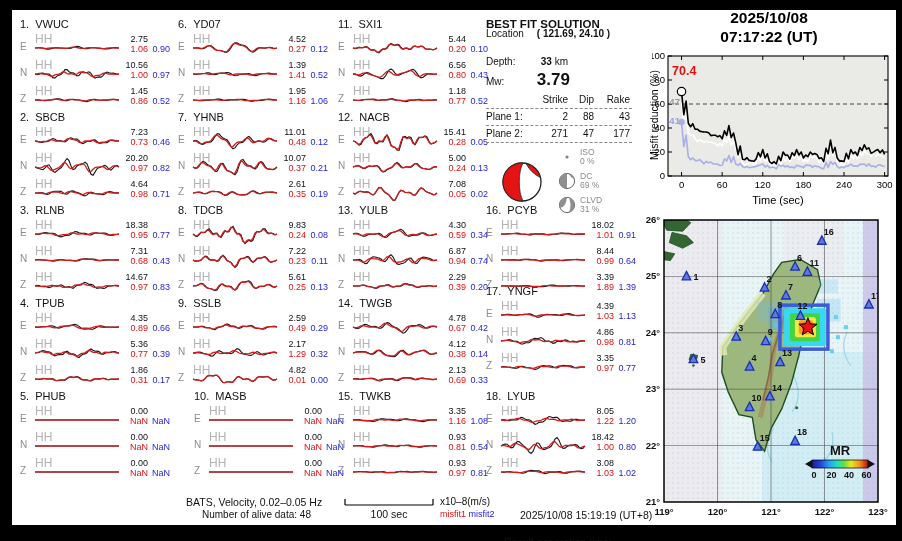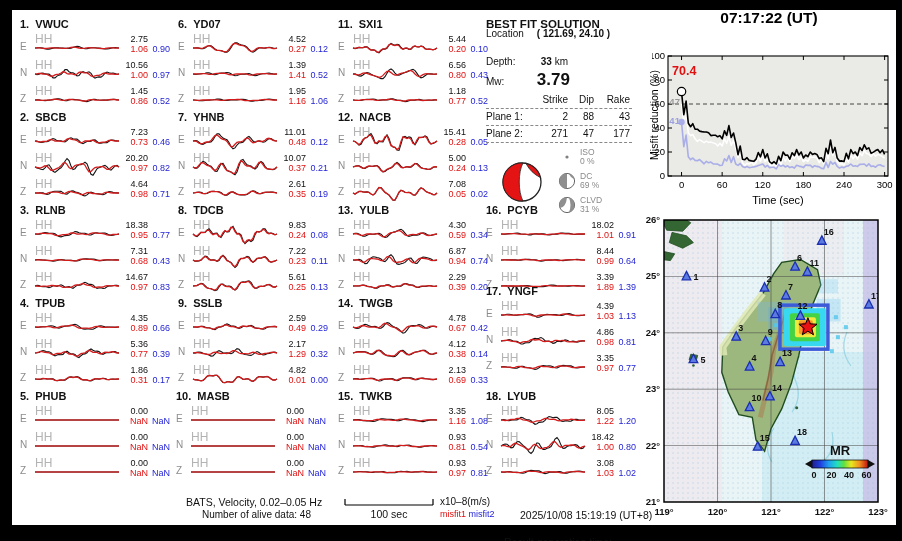--- a/index.html
+++ b/index.html
@@ -1,21 +1,21 @@
 <!DOCTYPE html>
 <html><head>
 <meta charset="utf-8">
 <style>
   html,body{margin:0;padding:0;}
   body{width:902px;height:541px;background:#000;position:relative;
        font-family:"Liberation Sans","DejaVu Sans",sans-serif;overflow:hidden;}
   .panel{position:absolute;left:12px;top:10px;width:884px;height:515px;background:#fff;}
   .abs{position:absolute;}
   .station-block{position:absolute;width:152px;height:92px;}
-  .st-header{font-size:11px;font-weight:bold;color:#111;white-space:nowrap;}
+  .st-header{font-size:11px;font-weight:normal;color:#111;white-space:nowrap;}
   .st-header .st-num{margin-right:6px;}
   .comp-row{position:absolute;left:0;width:152px;height:26px;}
   .comp-label{position:absolute;left:0;top:7px;font-size:10px;color:#8c8c8c;}
   .hh-label{position:absolute;left:15px;top:-2px;font-size:12px;color:#b3b3b3;}
   .trace-svg{position:absolute;left:14px;top:2px;}
   .nums{position:absolute;left:100px;top:0;width:52px;font-size:9px;line-height:10px;}
   .num-amp{color:#111;text-align:right;width:28px;}
   .num-m1{display:inline-block;width:28px;text-align:right;color:#e01010;}
   .num-m2{display:inline-block;width:22px;text-align:right;color:#2424d6;}
   .bf{position:absolute;left:486px;top:18px;width:150px;height:200px;font-size:10px;color:#111;}
@@ -389,21 +389,21 @@
         <svg width="86" height="24" class="trace-svg">
           <polyline points="1,12.0 3,12.8 5,12.9 7,13.2 9,13.8 11,13.4 13,11.6 15,9.4 17,8.4 19,8.6 21,8.9 23,8.4 25,8.3 27,10.1 29,13.2 31,15.5 33,15.7 35,14.8 37,14.7 39,15.3 41,14.9 43,12.7 45,10.2 47,9.5 49,10.9 51,12.3 53,12.2 55,11.7 57,12.2 59,13.7 61,14.3 63,13.0 65,10.8 67,9.6 69,9.8 71,10.1 73,9.8 75,9.5 77,10.3 79,11.8 81,13.0 83,13.0 85,12.0" fill="none" stroke="#141414" stroke-width="1.1"></polyline>
           <polyline points="1,12.0 3,12.8 5,12.9 7,13.3 9,13.8 11,13.4 13,11.6 15,9.4 17,8.4 19,8.6 21,8.9 23,8.4 25,8.3 27,10.1 29,13.2 31,15.5 33,15.7 35,14.8 37,14.7 39,15.3 41,14.8 43,12.6 45,10.1 47,9.6 49,10.9 51,12.3 53,12.2 55,11.7 57,12.2 59,13.7 61,14.3 63,13.0 65,10.7 67,9.6 69,9.8 71,10.1 73,9.8 75,9.5 77,10.3 79,11.9 81,13.0 83,13.0 85,12.0" fill="none" stroke="#d41b1b" stroke-width="1.3"></polyline>
         </svg>
         <div class="nums">
           <div class="num-amp">4.82</div>
           <div><span class="num-m1">0.01</span><span class="num-m2">0.00</span></div>
         </div>
       </div>
     </div>
-    <div class="station-block" style="left: 176px; top: 390px;">
+    <div class="station-block" style="left: 194px; top: 390px;">
       <div class="st-header"><span class="st-num">10.</span><span>MASB</span></div>
       <div class="comp-row" style="top: 16px;">
         <span class="comp-label">E</span>
         <span class="hh-label">HH</span>
         <svg width="86" height="24" class="trace-svg">
           <line x1="1" y1="12" x2="85" y2="12" stroke="#333" stroke-width="0.8"></line>
           <line x1="1" y1="12" x2="85" y2="12" stroke="#b92020" stroke-width="1.6"></line>
         </svg>
         <div class="nums">
           <div class="num-amp">0.00</div>
@@ -809,20 +809,21 @@
     <svg width="18" height="18" viewBox="-9 -9 18 18" style="vertical-align:middle;">
       <circle cx="0" cy="0" r="7.6" fill="#fff" stroke="#555" stroke-width="0.9"></circle>
       <path d="M 0,-7.6 A 7.6 7.6 0 0 0 -7,3 Q -1,2 0,-7.6 Z" fill="#8f8f8f"></path>
       <path d="M 2,-7.3 A 7.6 7.6 0 0 1 2,7.3 Q 5,0 2,-7.3 Z" fill="#8f8f8f"></path>
     </svg><span class="mech-txt"><span>CLVD</span><br>
     <span>31 %</span></span>
   </div>
 </div>
 
 <div class="abs date-title">
+  <div>2025/10/08</div>
   <div>07:17:22  (UT)</div>
 </div>
 
 <div class="abs ylab">Misfit reduction (%)</div>
 <svg id="misfitChart" class="abs" style="left:652px;top:44px;" width="244" height="168">
     <rect x="16" y="12" width="220" height="120" fill="#eaeae6" stroke="none"></rect>
     <line x1="16" y1="60" x2="236" y2="60" stroke="#333" stroke-width="0.9" stroke-dasharray="4,3"></line>
     <polyline points="29.5,60.0 31.8,79.0 34.1,69.7 36.3,88.8 38.6,91.7 40.8,90.3 43.1,94.8 45.4,97.4 47.6,95.5 49.8,97.2 52.1,98.7 54.4,97.2 56.6,98.4 58.9,98.1 61.2,98.9 63.4,99.6 65.7,102.0 67.9,99.2 70.2,102.0 72.5,94.8 74.7,99.4 76.9,92.4 79.2,101.4 81.5,96.4 83.7,104.4 86.0,113.5 88.2,108.8 90.5,118.8 92.8,121.2 95.0,119.3 97.2,120.0 99.5,118.1 101.8,121.0 104.0,118.8 106.3,112.9 108.5,117.5 110.8,110.4 113.1,117.6 115.3,114.9 117.5,120.0 119.8,122.6 122.1,119.9 124.3,122.4 126.6,115.9 128.8,120.7 131.1,112.8 133.4,117.0 135.6,113.3 137.8,117.6 140.1,112.8 142.4,114.3 144.6,110.4 146.9,115.8 149.2,112.9 151.4,117.6 153.7,115.8 155.9,117.4 158.2,112.8 160.5,113.4 162.7,112.9 164.9,114.0 167.2,118.8 169.5,115.5 171.7,120.0 174.0,108.8 176.2,114.7 178.5,102.0 180.8,111.7 183.0,106.0 185.2,117.6 187.5,120.0 189.8,119.7 192.0,121.2 194.3,114.6 196.5,118.3 198.8,110.4 201.1,114.9 203.3,111.5 205.5,115.2 207.8,109.0 210.1,111.8 212.3,106.8 214.6,109.5 216.8,110.1 219.1,112.8 221.4,109.8 223.6,112.2 225.8,110.4 228.1,111.4 230.4,112.7 232.6,114.0" fill="none" stroke="#ffffff" stroke-width="1.5" stroke-linejoin="round"></polyline>
     <polyline points="29.5,78.0 31.8,102.6 34.1,91.1 36.3,112.8 38.6,115.7 40.8,114.0 43.1,116.4 45.4,116.8 47.6,115.5 49.8,117.6 52.1,119.8 54.4,117.3 56.6,118.8 58.9,118.1 61.2,119.9 63.4,120.0 65.7,120.1 67.9,121.5 70.2,121.2 72.5,114.7 74.7,117.0 76.9,111.6 79.2,118.5 81.5,112.7 83.7,120.0 86.0,121.4 88.2,119.4 90.5,122.4 92.8,123.4 95.0,122.5 97.2,123.6 99.5,123.3 101.8,122.9 104.0,122.4 106.3,121.4 108.5,120.8 110.8,120.0 113.1,123.1 115.3,121.4 117.5,123.6 119.8,123.3 122.1,123.3 124.3,124.8 126.6,120.7 128.8,122.3 131.1,121.2 133.4,123.0 135.6,121.8 137.8,123.6 140.1,122.7 142.4,124.1 144.6,121.2 146.9,122.1 149.2,122.6 151.4,123.6 153.7,121.0 155.9,121.4 158.2,121.2 160.5,123.4 162.7,121.7 164.9,122.4 167.2,122.9 169.5,124.4 171.7,124.8 174.0,118.4 176.2,123.5 178.5,117.6 180.8,120.1 183.0,118.5 185.2,122.4 187.5,124.1 189.8,123.1 192.0,123.6 194.3,122.3 196.5,121.9 198.8,120.0 201.1,122.2 203.3,121.8 205.5,122.4 207.8,120.4 210.1,120.3 212.3,120.0 214.6,122.2 216.8,119.8 219.1,122.4 221.4,122.0 223.6,123.2 225.8,121.2 228.1,120.8 230.4,122.0 232.6,122.4" fill="none" stroke="#a9aee8" stroke-width="1.6" stroke-linejoin="round"></polyline>
     <polyline points="29.5,47.5 31.8,70.6 34.1,57.1 36.3,79.2 38.6,82.7 40.8,79.7 43.1,85.2 45.4,85.2 47.6,87.1 49.8,87.6 52.1,88.0 54.4,88.0 56.6,88.8 58.9,91.6 61.2,91.3 63.4,91.2 65.7,92.8 67.9,91.6 70.2,94.8 72.5,86.8 74.7,91.3 76.9,81.6 79.2,93.5 81.5,89.0 83.7,98.4 86.0,110.7 88.2,102.0 90.5,115.2 92.8,115.7 95.0,113.7 97.2,116.4 99.5,116.9 101.8,117.3 104.0,115.2 106.3,108.5 108.5,112.8 110.8,105.6 113.1,114.0 115.3,109.8 117.5,117.6 119.8,119.5 122.1,117.7 124.3,120.0 126.6,112.3 128.8,116.7 131.1,108.0 133.4,111.3 135.6,111.0 137.8,115.2 140.1,108.8 142.4,111.6 144.6,105.6 146.9,111.0 149.2,108.0 151.4,114.0 153.7,111.0 155.9,112.7 158.2,108.0 160.5,110.4 162.7,109.5 164.9,110.4 167.2,114.6 169.5,113.8 171.7,117.6 174.0,104.4 176.2,109.7 178.5,96.0 180.8,108.8 183.0,103.4 185.2,114.0 187.5,117.1 189.8,116.9 192.0,117.6 194.3,109.3 196.5,114.8 198.8,105.6 201.1,109.7 203.3,108.0 205.5,111.6 207.8,103.5 210.1,106.5 212.3,100.8 214.6,105.2 216.8,103.8 219.1,109.2 221.4,108.1 223.6,106.6 225.8,105.6 228.1,108.7 230.4,105.9 232.6,110.4" fill="none" stroke="#000000" stroke-width="1.6" stroke-linejoin="round"></polyline>

